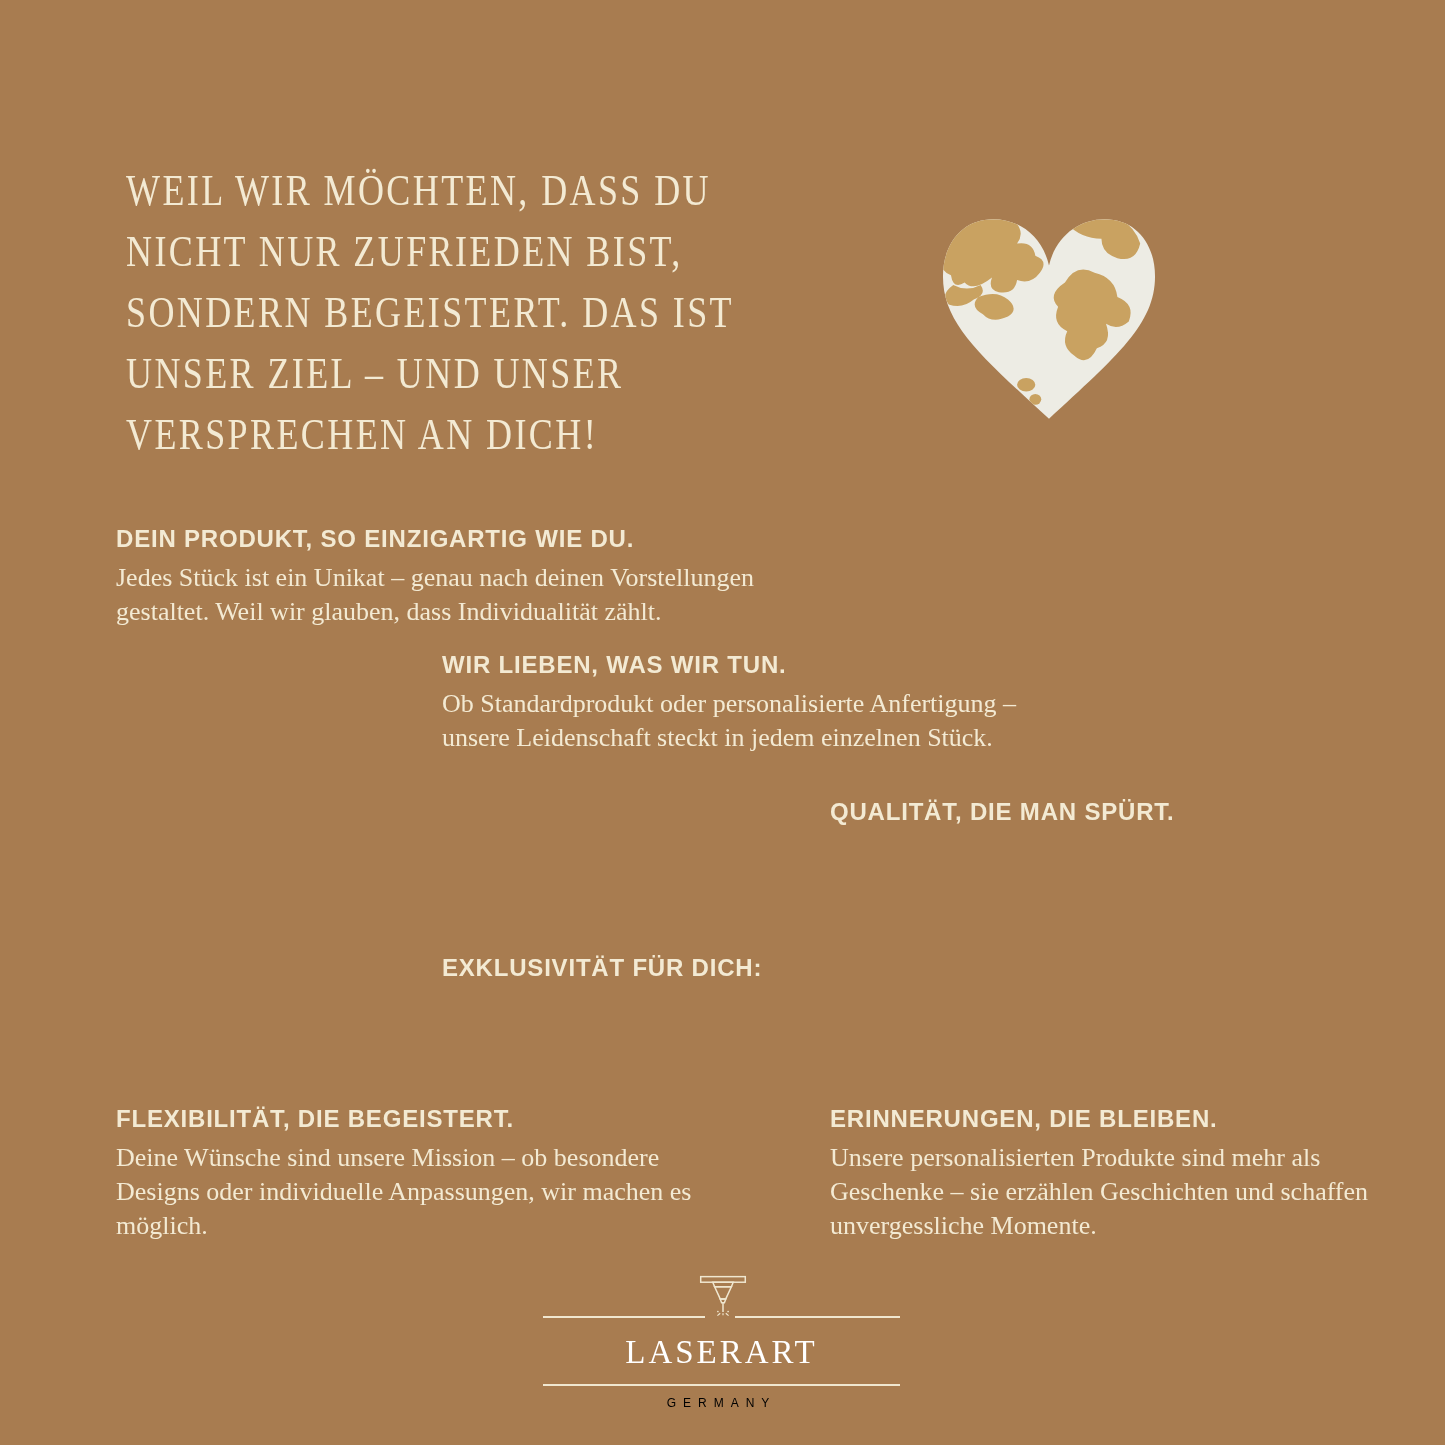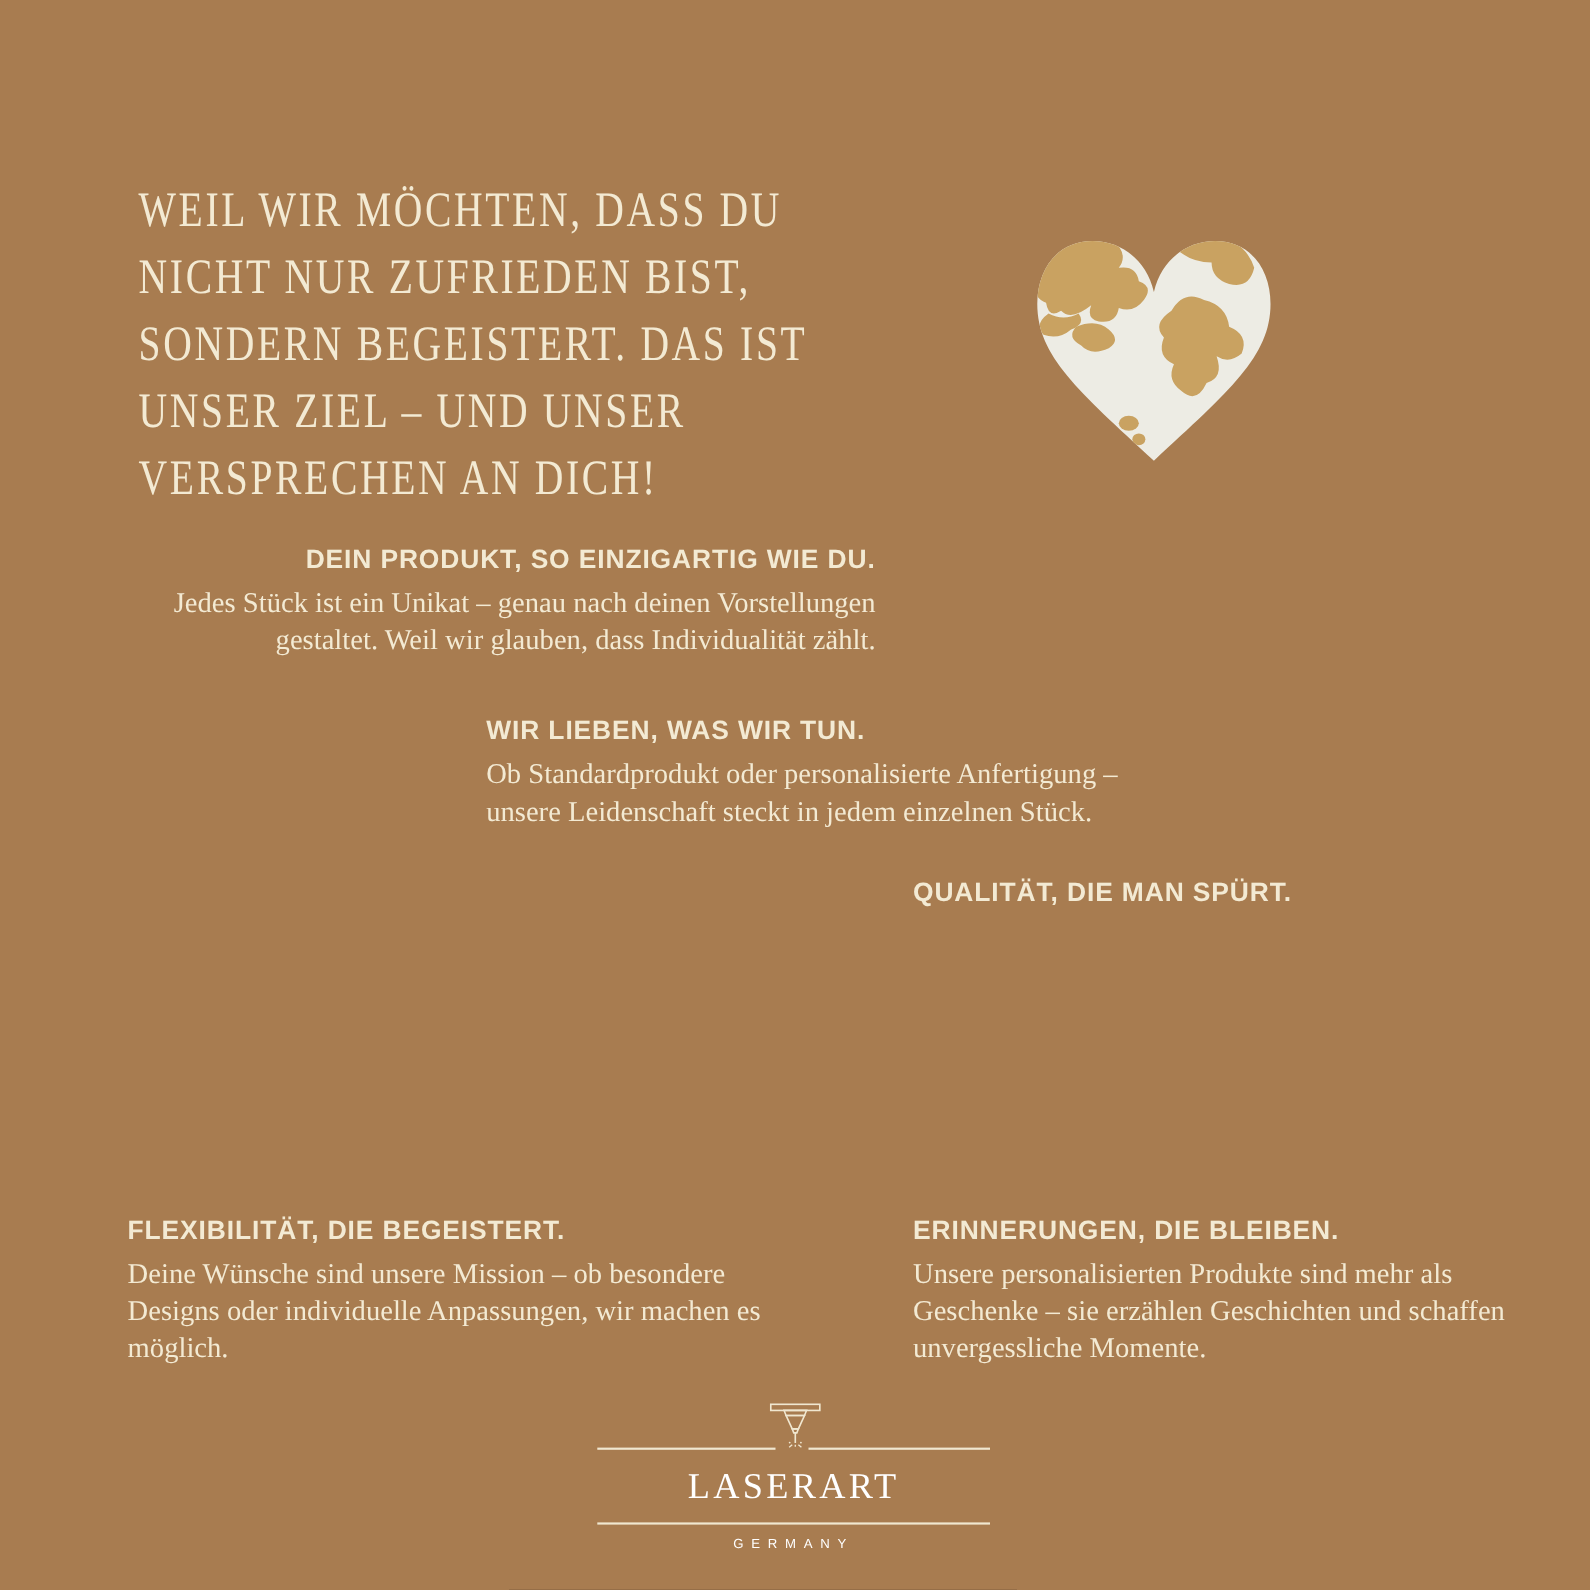--- a/index.html
+++ b/index.html
@@ -35,21 +35,21 @@
     font-size:24px;line-height:30px;
     letter-spacing:0.8px;
     color:#f3ead3;
   }
   .sec-body{
     margin:0;
     font-family:"Liberation Serif", serif;
     font-size:26px;line-height:34px;
     color:#f3ead3;
   }
-  .s0{left:116px;top:494px;width:680px;text-align:right;}
+  .s0{left:116px;top:524px;width:680px;}
   .s1{left:830px;top:524px;width:612px;}
   .s2{left:442px;top:650px;width:625px;}
   .s3{left:116px;top:797px;width:615px;}
   .s4{left:830px;top:797px;width:614px;}
   .s5{left:442px;top:953px;width:640px;}
   .s6{left:116px;top:1104px;width:612px;}
   .s7{left:830px;top:1104px;width:600px;}
   
   .logo-icon{position:absolute;left:697px;top:1272px;width:52px;height:52px;}
   .logo-icon svg{display:block;width:100%;height:100%;}
@@ -64,21 +64,21 @@
     font-size:33px;line-height:40px;
     letter-spacing:3px;
     color:#ffffff;
   }
   .country{
     position:absolute;left:543px;top:1395px;width:357px;
     text-align:center;
     font-family:"Liberation Sans", sans-serif;
     font-size:12px;line-height:16px;
     letter-spacing:7px;
-    color:#ffffff;
+    color:#000000;
   }
 </style>
 </head>
 <body>
 
 <div class="canvas">
 
   <h1 class="headline">WEIL WIR MÖCHTEN, DASS DU
 NICHT NUR ZUFRIEDEN BIST,
 SONDERN BEGEISTERT. DAS IST
@@ -116,20 +116,21 @@
     <h2 class="sec-title">WIR LIEBEN, WAS WIR TUN.</h2>
     <p class="sec-body">Ob Standardprodukt oder personalisierte Anfertigung – unsere Leidenschaft steckt in jedem einzelnen Stück.</p>
   </section>
 
 
   <section class="sec s4">
     <h2 class="sec-title">QUALITÄT, DIE MAN SPÜRT.</h2>
   </section>
 
   <section class="sec s5">
+    <h2 class="sec-title">EXKLUSIVITÄT FÜR DICH:</h2>
   </section>
 
   <section class="sec s6">
     <h2 class="sec-title">FLEXIBILITÄT, DIE BEGEISTERT.</h2>
     <p class="sec-body">Deine Wünsche sind unsere Mission – ob besondere Designs oder individuelle Anpassungen, wir machen es möglich.</p>
   </section>
 
   <section class="sec s7">
     <h2 class="sec-title">ERINNERUNGEN, DIE BLEIBEN.</h2>
     <p class="sec-body">Unsere personalisierten Produkte sind mehr als Geschenke – sie erzählen Geschichten und schaffen unvergessliche Momente.</p>

